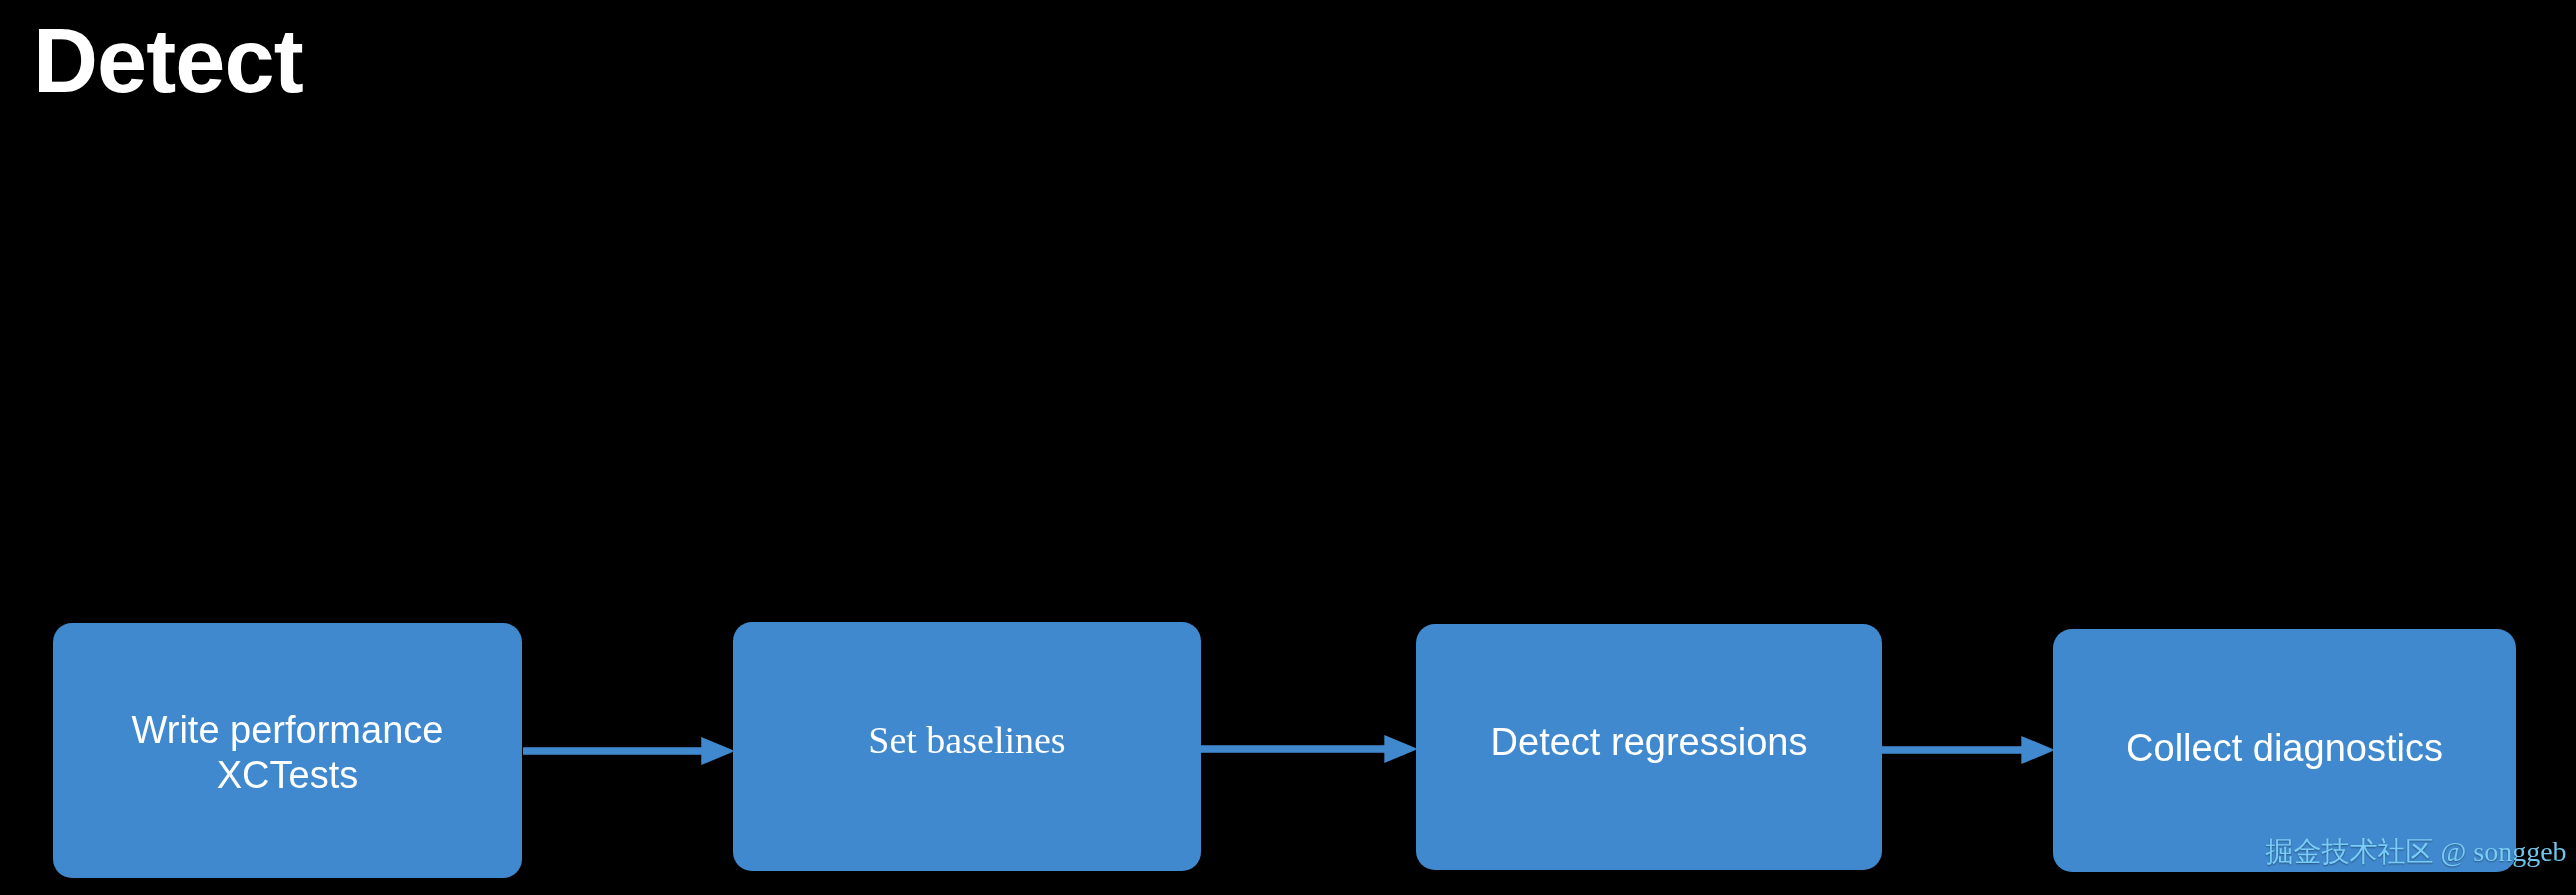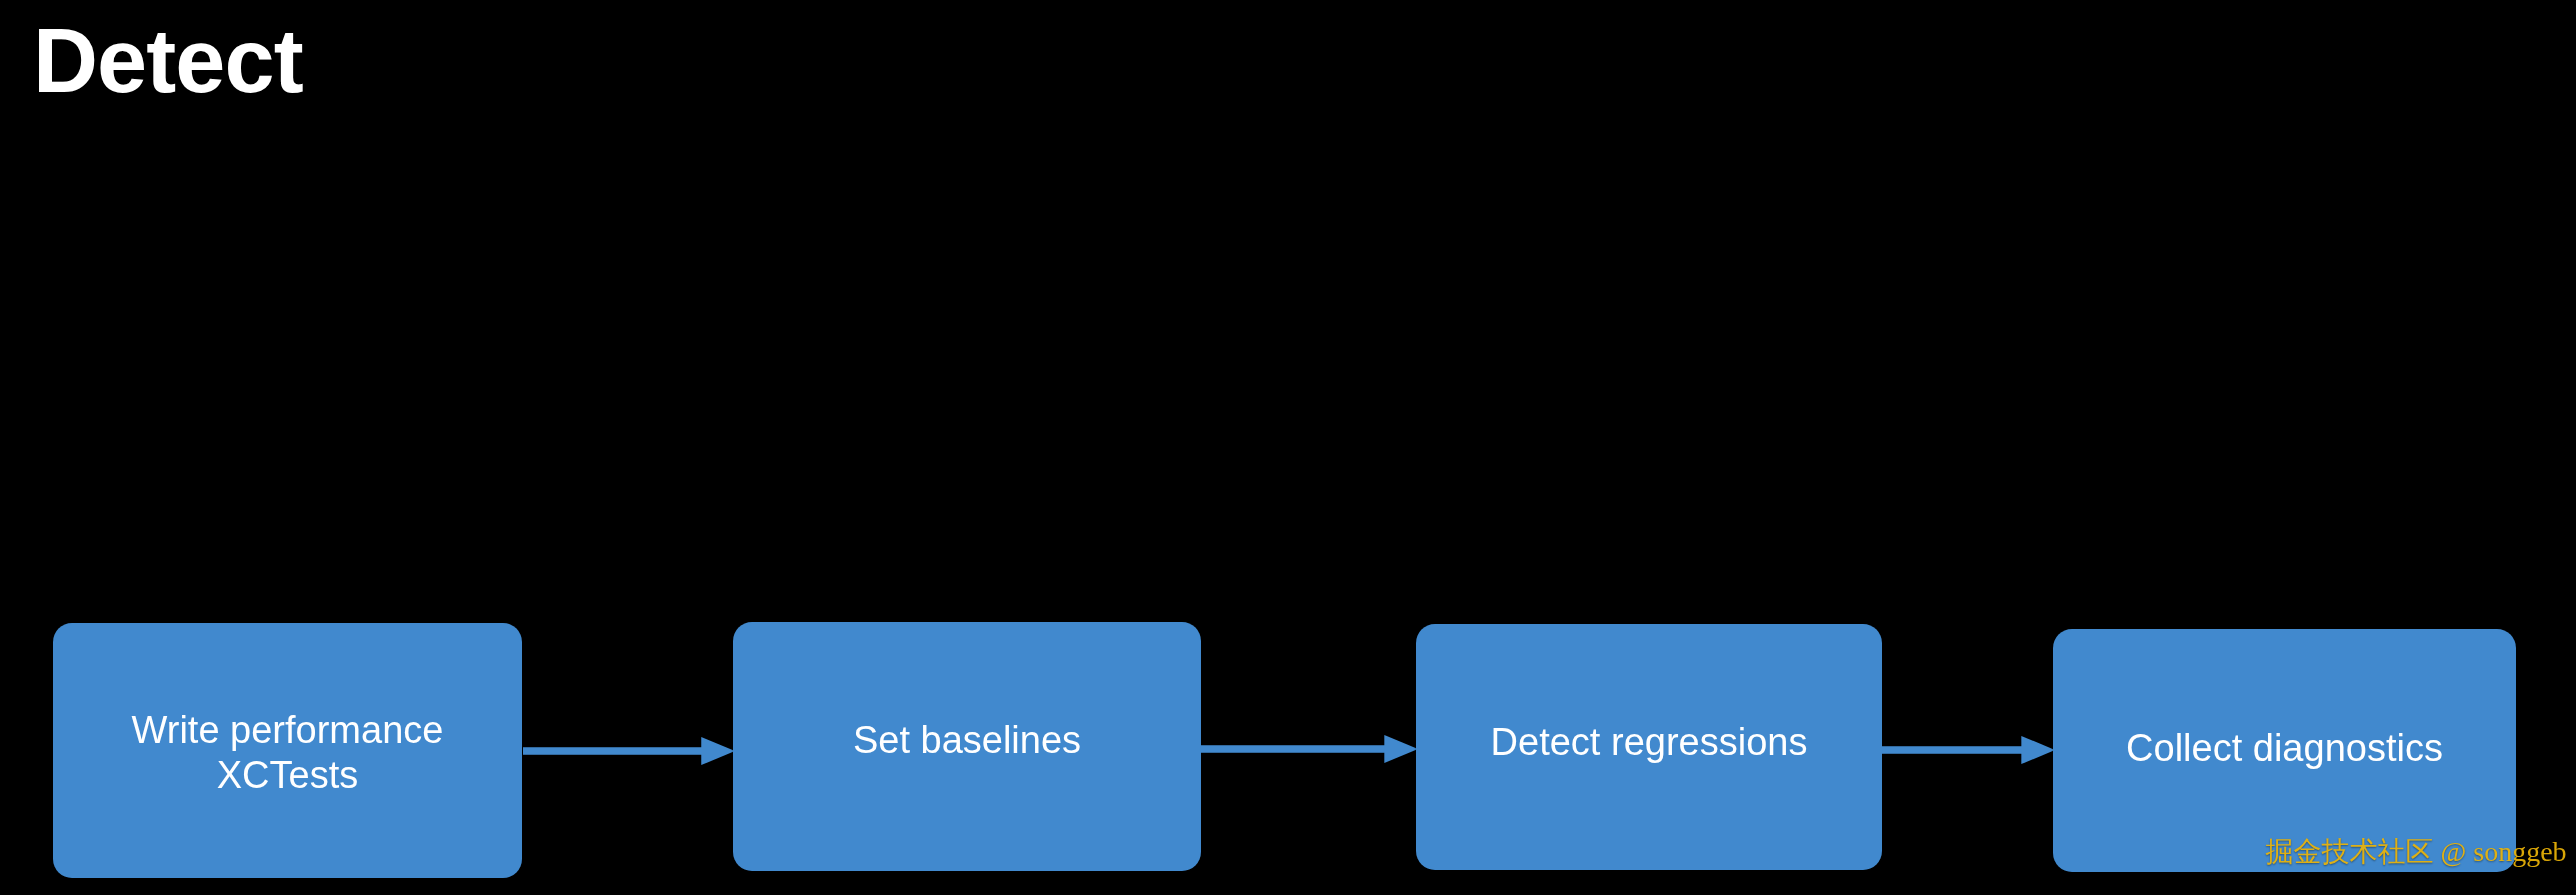--- a/index.html
+++ b/index.html
@@ -72,42 +72,42 @@
   }
 
   
   #node-0 { left: 53px;   top: 623px; width: 469px; height: 255px; }
   #node-1 { left: 733px;  top: 622px; width: 468px; height: 249px; }
   #node-2 { left: 1416px; top: 624px; width: 466px; height: 246px; }
   #node-3 { left: 2053px; top: 629px; width: 463px; height: 243px; text-align: right; }
 
   
   #node-0 .node-label { transform: translateY(1.9px); }
-  #node-1 .node-label { transform: translateY(-5.6px); }
+  #node-1 .node-label { transform: translateY(-5.6px); font-family: Liberation Serif, serif; }
   #node-2 .node-label { transform: translateY(-4.7px); }
   #node-3 .node-label { transform: translateY(-1.9px); }
 
   
   .flow-arrow {
     position: absolute;
     height: 32px;
     display: block;
   }
   #arrow-0 { left: 523px;  top: 735px; width: 212px; }
   #arrow-1 { left: 1201px; top: 733px; width: 217px; }
   #arrow-2 { left: 1882px; top: 734px; width: 173px; }
 
   
   #watermark {
     position: absolute;
     right: 9.4px;
     top: 838px;
     font-size: 28px;
     line-height: 1;
-    color: #eab308;
+    color: #7dd3fc;
     opacity: 0.93;
     white-space: nowrap;
     font-family: "Liberation Serif", serif;
     text-shadow: 0 0.9px 1.9px rgba(0,0,0,0.45);
   }
 </style>
 </head>
 <body>
 
 <div id="slide">

